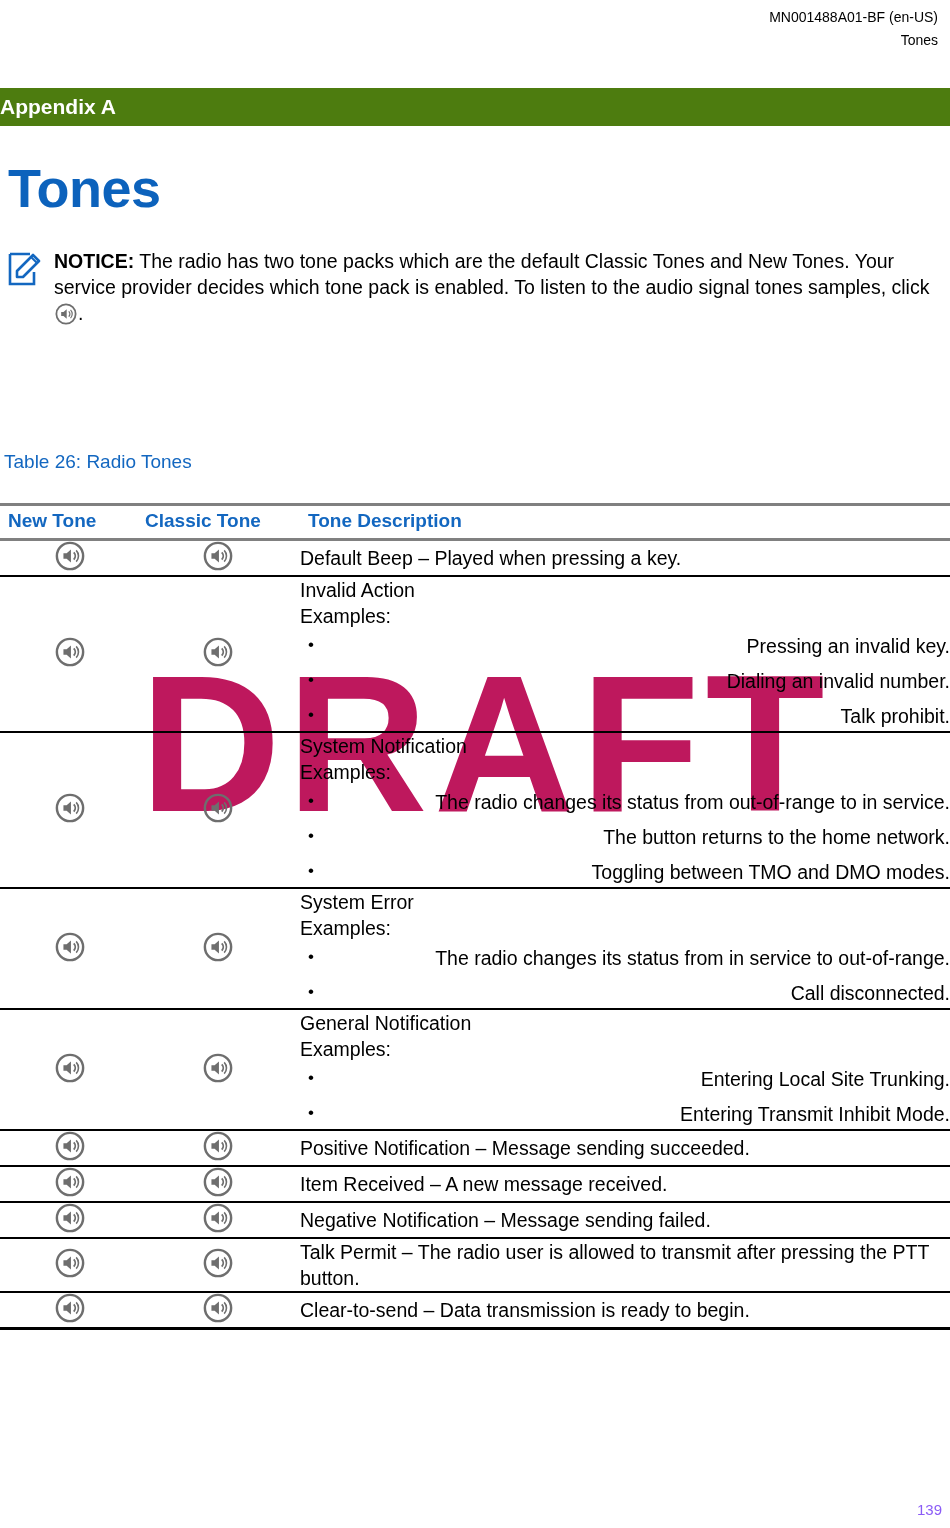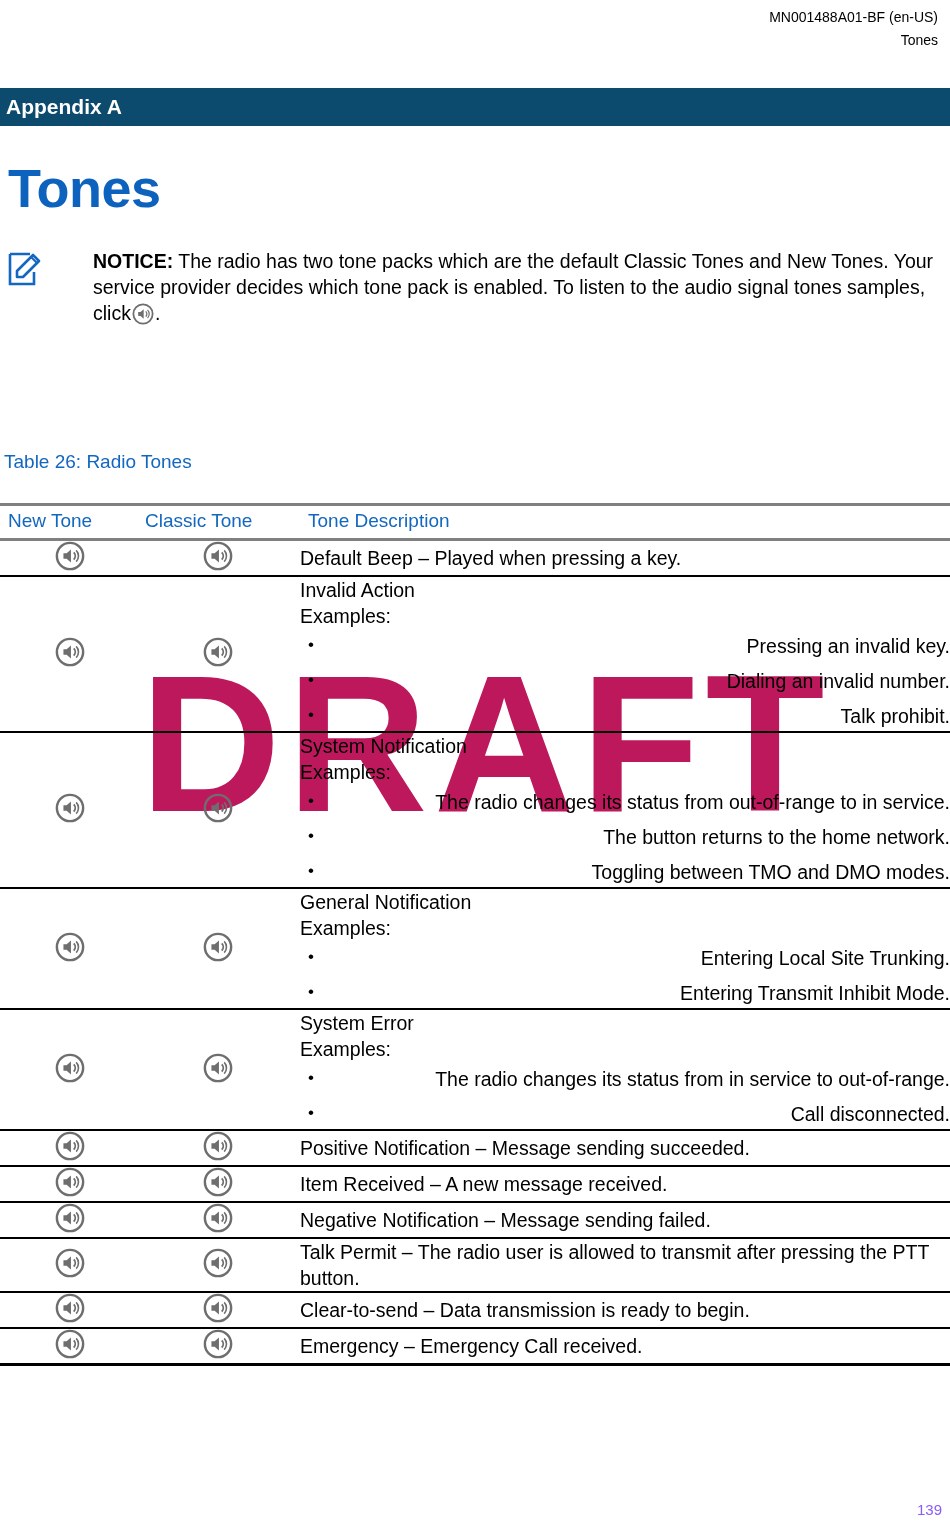--- a/index.html
+++ b/index.html
@@ -28,27 +28,27 @@
     color: #000;
   }
 
   
   .appendix-banner {
     position: absolute;
     top: 88px;
     left: 0;
     width: 950px;
     height: 38px;
-    background: #0c4a6e;
+    background: #4d7c0f;
     color: #ffffff;
     font-size: 21px;
     font-weight: bold;
     display: flex;
     align-items: center;
-    padding-left: 6px;
+    padding-left: 0;
   }
 
   
   .chapter-title {
     position: absolute;
     top: 159px;
     left: 8px;
     font-size: 54px;
     font-weight: bold;
     color: #0C62BC;
@@ -57,21 +57,20 @@
   }
 
   
   .notice {
     position: absolute;
     top: 248px;
     left: 8px;
     width: 930px;
     display: flex;
     align-items: flex-start;
-    gap: 39px;
   }
   .notice-icon {
     width: 40px;
     min-width: 40px;
     padding-top: 2px;
   }
   .notice-body {
     font-size: 19.5px;
     line-height: 26px;
     padding-left: 6px;
@@ -101,21 +100,21 @@
     border-collapse: collapse;
     table-layout: fixed;
   }
   .tone-table col.c-new  { width: 135px; }
   .tone-table col.c-cls  { width: 165px; }
   .tone-table col.c-desc { width: 650px; }
 
   .tone-table thead th {
     text-align: left;
     font-size: 19px;
-    font-weight: normal;
+    font-weight: bold;
     color: #1367C0;
     padding: 4px 0 6px 8px;
     border-top: 3px solid #808080;
     border-bottom: 3px solid #808080;
   }
   .tone-table thead th.h-cls  { padding-left: 10px; }
   .tone-table thead th.h-desc { padding-left: 8px; }
 
   .tone-table tbody td {
     border-bottom: 2.5px solid #000000;
@@ -303,20 +302,42 @@
               <path d="M20 12.2 a5.4 5.4 0 0 1 0 7.6" fill="none" stroke="#6E6E6E" stroke-width="2"></path>
               <path d="M22.6 10 a8.6 8.6 0 0 1 0 12" fill="none" stroke="#6E6E6E" stroke-width="1.7"></path>
             </svg></span></td>
         <td class="cell-icon col-cls"><span><svg width="30" height="30" viewBox="0 0 32 32">
               <circle cx="16" cy="16" r="14" fill="none" stroke="#6E6E6E" stroke-width="2.6"></circle>
               <path d="M9 13 h3.4 L17 9 v14 l-4.6-4 H9 Z" fill="#6E6E6E"></path>
               <path d="M20 12.2 a5.4 5.4 0 0 1 0 7.6" fill="none" stroke="#6E6E6E" stroke-width="2"></path>
               <path d="M22.6 10 a8.6 8.6 0 0 1 0 12" fill="none" stroke="#6E6E6E" stroke-width="1.7"></path>
             </svg></span></td>
         <td class="cell-desc">
+          <div class="desc-title">System Error
+Examples:</div>
+          <ul class="desc-bullets">
+            <li>The radio changes its status from in service to out-of-range.</li>
+            <li>Call disconnected.</li>
+          </ul>
+        </td>
+      </tr>
+      <tr>
+        <td class="cell-icon col-new"><span><svg width="30" height="30" viewBox="0 0 32 32">
+              <circle cx="16" cy="16" r="14" fill="none" stroke="#6E6E6E" stroke-width="2.6"></circle>
+              <path d="M9 13 h3.4 L17 9 v14 l-4.6-4 H9 Z" fill="#6E6E6E"></path>
+              <path d="M20 12.2 a5.4 5.4 0 0 1 0 7.6" fill="none" stroke="#6E6E6E" stroke-width="2"></path>
+              <path d="M22.6 10 a8.6 8.6 0 0 1 0 12" fill="none" stroke="#6E6E6E" stroke-width="1.7"></path>
+            </svg></span></td>
+        <td class="cell-icon col-cls"><span><svg width="30" height="30" viewBox="0 0 32 32">
+              <circle cx="16" cy="16" r="14" fill="none" stroke="#6E6E6E" stroke-width="2.6"></circle>
+              <path d="M9 13 h3.4 L17 9 v14 l-4.6-4 H9 Z" fill="#6E6E6E"></path>
+              <path d="M20 12.2 a5.4 5.4 0 0 1 0 7.6" fill="none" stroke="#6E6E6E" stroke-width="2"></path>
+              <path d="M22.6 10 a8.6 8.6 0 0 1 0 12" fill="none" stroke="#6E6E6E" stroke-width="1.7"></path>
+            </svg></span></td>
+        <td class="cell-desc">
           <div class="desc-title">General Notification
 Examples:</div>
           <ul class="desc-bullets">
             <li>Entering Local Site Trunking.</li>
             <li>Entering Transmit Inhibit Mode.</li>
           </ul>
         </td>
       </tr>
       <tr>
         <td class="cell-icon col-new"><span><svg width="30" height="30" viewBox="0 0 32 32">
@@ -325,42 +346,20 @@
               <path d="M20 12.2 a5.4 5.4 0 0 1 0 7.6" fill="none" stroke="#6E6E6E" stroke-width="2"></path>
               <path d="M22.6 10 a8.6 8.6 0 0 1 0 12" fill="none" stroke="#6E6E6E" stroke-width="1.7"></path>
             </svg></span></td>
         <td class="cell-icon col-cls"><span><svg width="30" height="30" viewBox="0 0 32 32">
               <circle cx="16" cy="16" r="14" fill="none" stroke="#6E6E6E" stroke-width="2.6"></circle>
               <path d="M9 13 h3.4 L17 9 v14 l-4.6-4 H9 Z" fill="#6E6E6E"></path>
               <path d="M20 12.2 a5.4 5.4 0 0 1 0 7.6" fill="none" stroke="#6E6E6E" stroke-width="2"></path>
               <path d="M22.6 10 a8.6 8.6 0 0 1 0 12" fill="none" stroke="#6E6E6E" stroke-width="1.7"></path>
             </svg></span></td>
         <td class="cell-desc">
-          <div class="desc-title">System Error
-Examples:</div>
-          <ul class="desc-bullets">
-            <li>The radio changes its status from in service to out-of-range.</li>
-            <li>Call disconnected.</li>
-          </ul>
-        </td>
-      </tr>
-      <tr>
-        <td class="cell-icon col-new"><span><svg width="30" height="30" viewBox="0 0 32 32">
-              <circle cx="16" cy="16" r="14" fill="none" stroke="#6E6E6E" stroke-width="2.6"></circle>
-              <path d="M9 13 h3.4 L17 9 v14 l-4.6-4 H9 Z" fill="#6E6E6E"></path>
-              <path d="M20 12.2 a5.4 5.4 0 0 1 0 7.6" fill="none" stroke="#6E6E6E" stroke-width="2"></path>
-              <path d="M22.6 10 a8.6 8.6 0 0 1 0 12" fill="none" stroke="#6E6E6E" stroke-width="1.7"></path>
-            </svg></span></td>
-        <td class="cell-icon col-cls"><span><svg width="30" height="30" viewBox="0 0 32 32">
-              <circle cx="16" cy="16" r="14" fill="none" stroke="#6E6E6E" stroke-width="2.6"></circle>
-              <path d="M9 13 h3.4 L17 9 v14 l-4.6-4 H9 Z" fill="#6E6E6E"></path>
-              <path d="M20 12.2 a5.4 5.4 0 0 1 0 7.6" fill="none" stroke="#6E6E6E" stroke-width="2"></path>
-              <path d="M22.6 10 a8.6 8.6 0 0 1 0 12" fill="none" stroke="#6E6E6E" stroke-width="1.7"></path>
-            </svg></span></td>
-        <td class="cell-desc">
           <div class="desc-title">Positive Notification – Message sending succeeded.</div>
         </td>
       </tr>
       <tr>
         <td class="cell-icon col-new"><span><svg width="30" height="30" viewBox="0 0 32 32">
               <circle cx="16" cy="16" r="14" fill="none" stroke="#6E6E6E" stroke-width="2.6"></circle>
               <path d="M9 13 h3.4 L17 9 v14 l-4.6-4 H9 Z" fill="#6E6E6E"></path>
               <path d="M20 12.2 a5.4 5.4 0 0 1 0 7.6" fill="none" stroke="#6E6E6E" stroke-width="2"></path>
               <path d="M22.6 10 a8.6 8.6 0 0 1 0 12" fill="none" stroke="#6E6E6E" stroke-width="1.7"></path>
             </svg></span></td>
@@ -416,35 +415,18 @@
               <path d="M22.6 10 a8.6 8.6 0 0 1 0 12" fill="none" stroke="#6E6E6E" stroke-width="1.7"></path>
             </svg></span></td>
         <td class="cell-icon col-cls"><span><svg width="30" height="30" viewBox="0 0 32 32">
               <circle cx="16" cy="16" r="14" fill="none" stroke="#6E6E6E" stroke-width="2.6"></circle>
               <path d="M9 13 h3.4 L17 9 v14 l-4.6-4 H9 Z" fill="#6E6E6E"></path>
               <path d="M20 12.2 a5.4 5.4 0 0 1 0 7.6" fill="none" stroke="#6E6E6E" stroke-width="2"></path>
               <path d="M22.6 10 a8.6 8.6 0 0 1 0 12" fill="none" stroke="#6E6E6E" stroke-width="1.7"></path>
             </svg></span></td>
         <td class="cell-desc">
           <div class="desc-title">Clear-to-send – Data transmission is ready to begin.</div>
-        </td>
-      </tr>
-      <tr>
-        <td class="cell-icon col-new"><span><svg width="30" height="30" viewBox="0 0 32 32">
-              <circle cx="16" cy="16" r="14" fill="none" stroke="#6E6E6E" stroke-width="2.6"></circle>
-              <path d="M9 13 h3.4 L17 9 v14 l-4.6-4 H9 Z" fill="#6E6E6E"></path>
-              <path d="M20 12.2 a5.4 5.4 0 0 1 0 7.6" fill="none" stroke="#6E6E6E" stroke-width="2"></path>
-              <path d="M22.6 10 a8.6 8.6 0 0 1 0 12" fill="none" stroke="#6E6E6E" stroke-width="1.7"></path>
-            </svg></span></td>
-        <td class="cell-icon col-cls"><span><svg width="30" height="30" viewBox="0 0 32 32">
-              <circle cx="16" cy="16" r="14" fill="none" stroke="#6E6E6E" stroke-width="2.6"></circle>
-              <path d="M9 13 h3.4 L17 9 v14 l-4.6-4 H9 Z" fill="#6E6E6E"></path>
-              <path d="M20 12.2 a5.4 5.4 0 0 1 0 7.6" fill="none" stroke="#6E6E6E" stroke-width="2"></path>
-              <path d="M22.6 10 a8.6 8.6 0 0 1 0 12" fill="none" stroke="#6E6E6E" stroke-width="1.7"></path>
-            </svg></span></td>
-        <td class="cell-desc">
-          <div class="desc-title">Emergency – Emergency Call received.</div>
         </td>
       </tr>
     </tbody>
 </table>
 
 <div class="page-number">139</div>
 
 </body></html>

